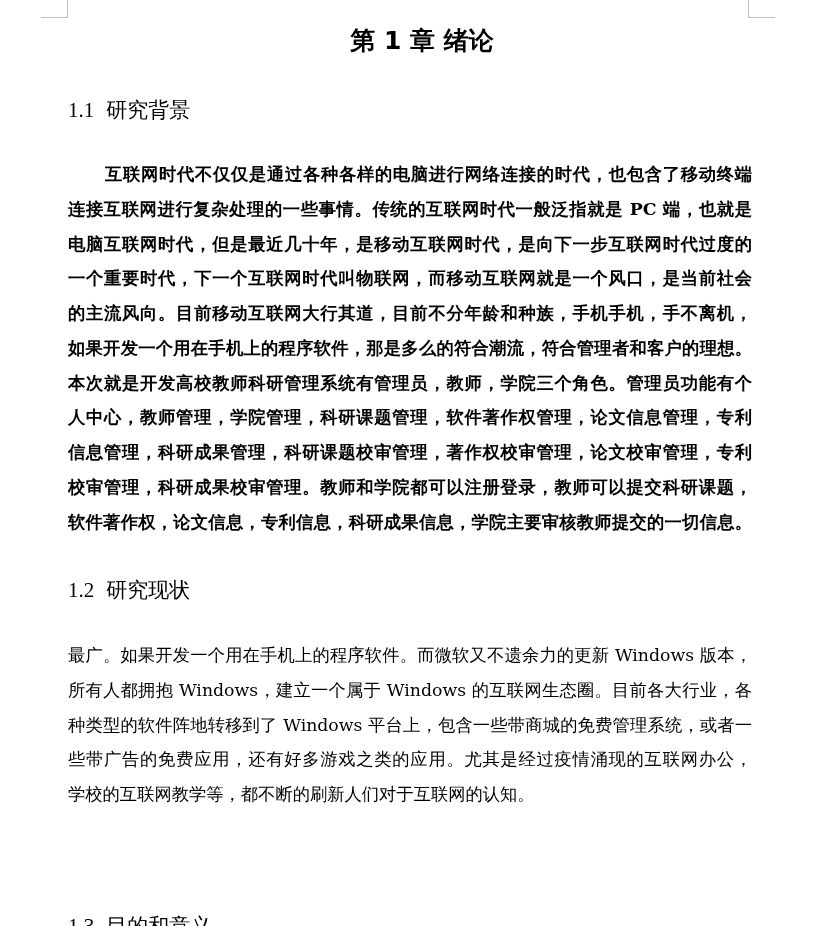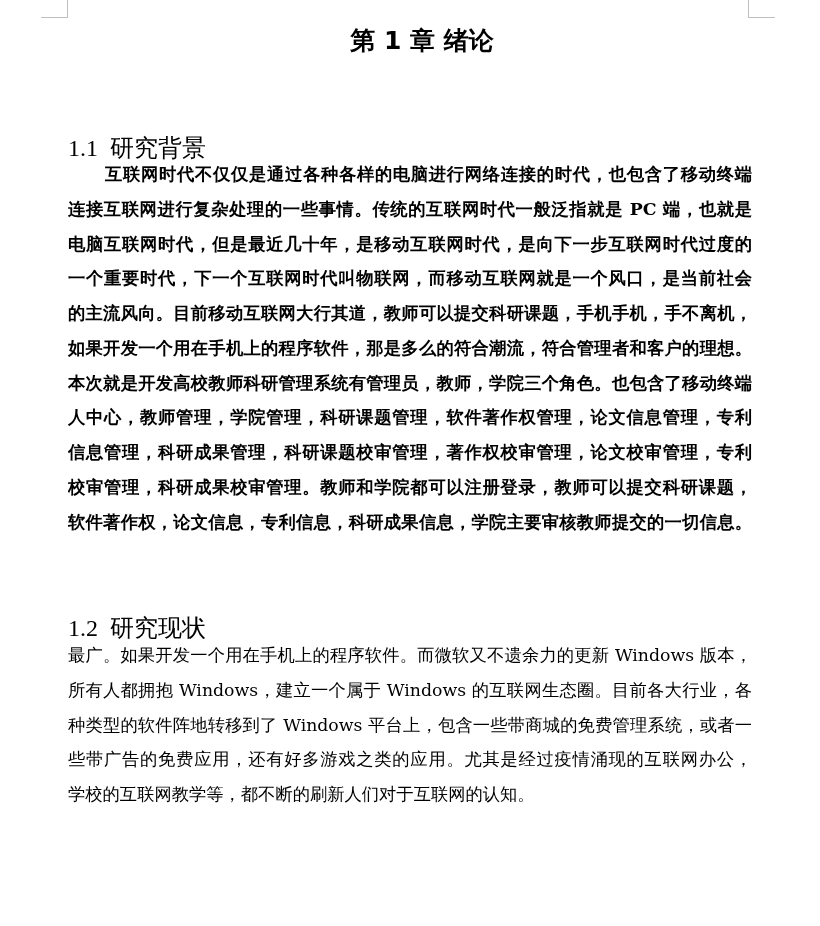--- a/index.html
+++ b/index.html
@@ -48,24 +48,23 @@
     font-family: "DejaVu Sans", "Liberation Sans", sans-serif;
     font-weight: bold;
     font-size: 25px;
     line-height: 38px;
     letter-spacing: 0px;
   }
   .section-heading {
     position: absolute;
     left: 56px;
     font-family: "DejaVu Sans", "Liberation Sans", sans-serif;
-    font-size: 24px;
+    font-size: 21px;
     line-height: 28px;
     white-space: nowrap;
-    margin-top: 38px;
   }
   .section-heading .num {
     font-family: "Liberation Serif", "DejaVu Serif", serif;
     margin-right: 12px;
   }
   .para {
     position: absolute;
     left: 56px;
     width: 684px;
   }
@@ -99,23 +98,23 @@
 
   <div class="section-heading" style="top:96px;">
     <span class="num">1.1</span><span>研究背景</span>
   </div>
 
   <div class="para" style="top:157px;font-weight:bold;">
     <span class="line first">互联网时代不仅仅是通过各种各样的电脑进行网络连接的时代，也包含了移动终端</span>
     <span class="line">连接互联网进行复杂处理的一些事情。传统的互联网时代一般泛指就是 PC 端，也就是</span>
     <span class="line">电脑互联网时代，但是最近几十年，是移动互联网时代，是向下一步互联网时代过度的</span>
     <span class="line">一个重要时代，下一个互联网时代叫物联网，而移动互联网就是一个风口，是当前社会</span>
-    <span class="line">的主流风向。目前移动互联网大行其道，教师可以提交科研课题，手机手机，手不离机，</span>
+    <span class="line">的主流风向。目前移动互联网大行其道，目前不分年龄和种族，手机手机，手不离机，</span>
     <span class="line">如果开发一个用在手机上的程序软件，那是多么的符合潮流，符合管理者和客户的理想。</span>
-    <span class="line">本次就是开发高校教师科研管理系统有管理员，教师，学院三个角色。也包含了移动终端</span>
+    <span class="line">本次就是开发高校教师科研管理系统有管理员，教师，学院三个角色。管理员功能有个</span>
     <span class="line">人中心，教师管理，学院管理，科研课题管理，软件著作权管理，论文信息管理，专利</span>
     <span class="line">信息管理，科研成果管理，科研课题校审管理，著作权校审管理，论文校审管理，专利</span>
     <span class="line">校审管理，科研成果校审管理。教师和学院都可以注册登录，教师可以提交科研课题，</span>
     <span class="line">软件著作权，论文信息，专利信息，科研成果信息，学院主要审核教师提交的一切信息。</span>
   </div>
 
   <div class="section-heading" style="top:576px;text-align:right;">
     <span class="num">1.2</span><span>研究现状</span>
   </div>
 

